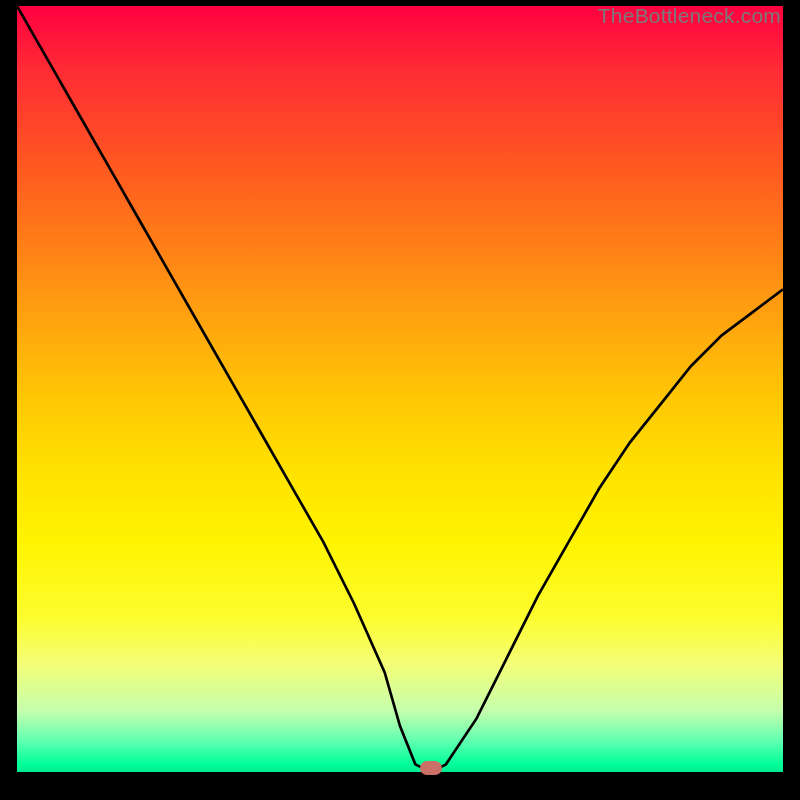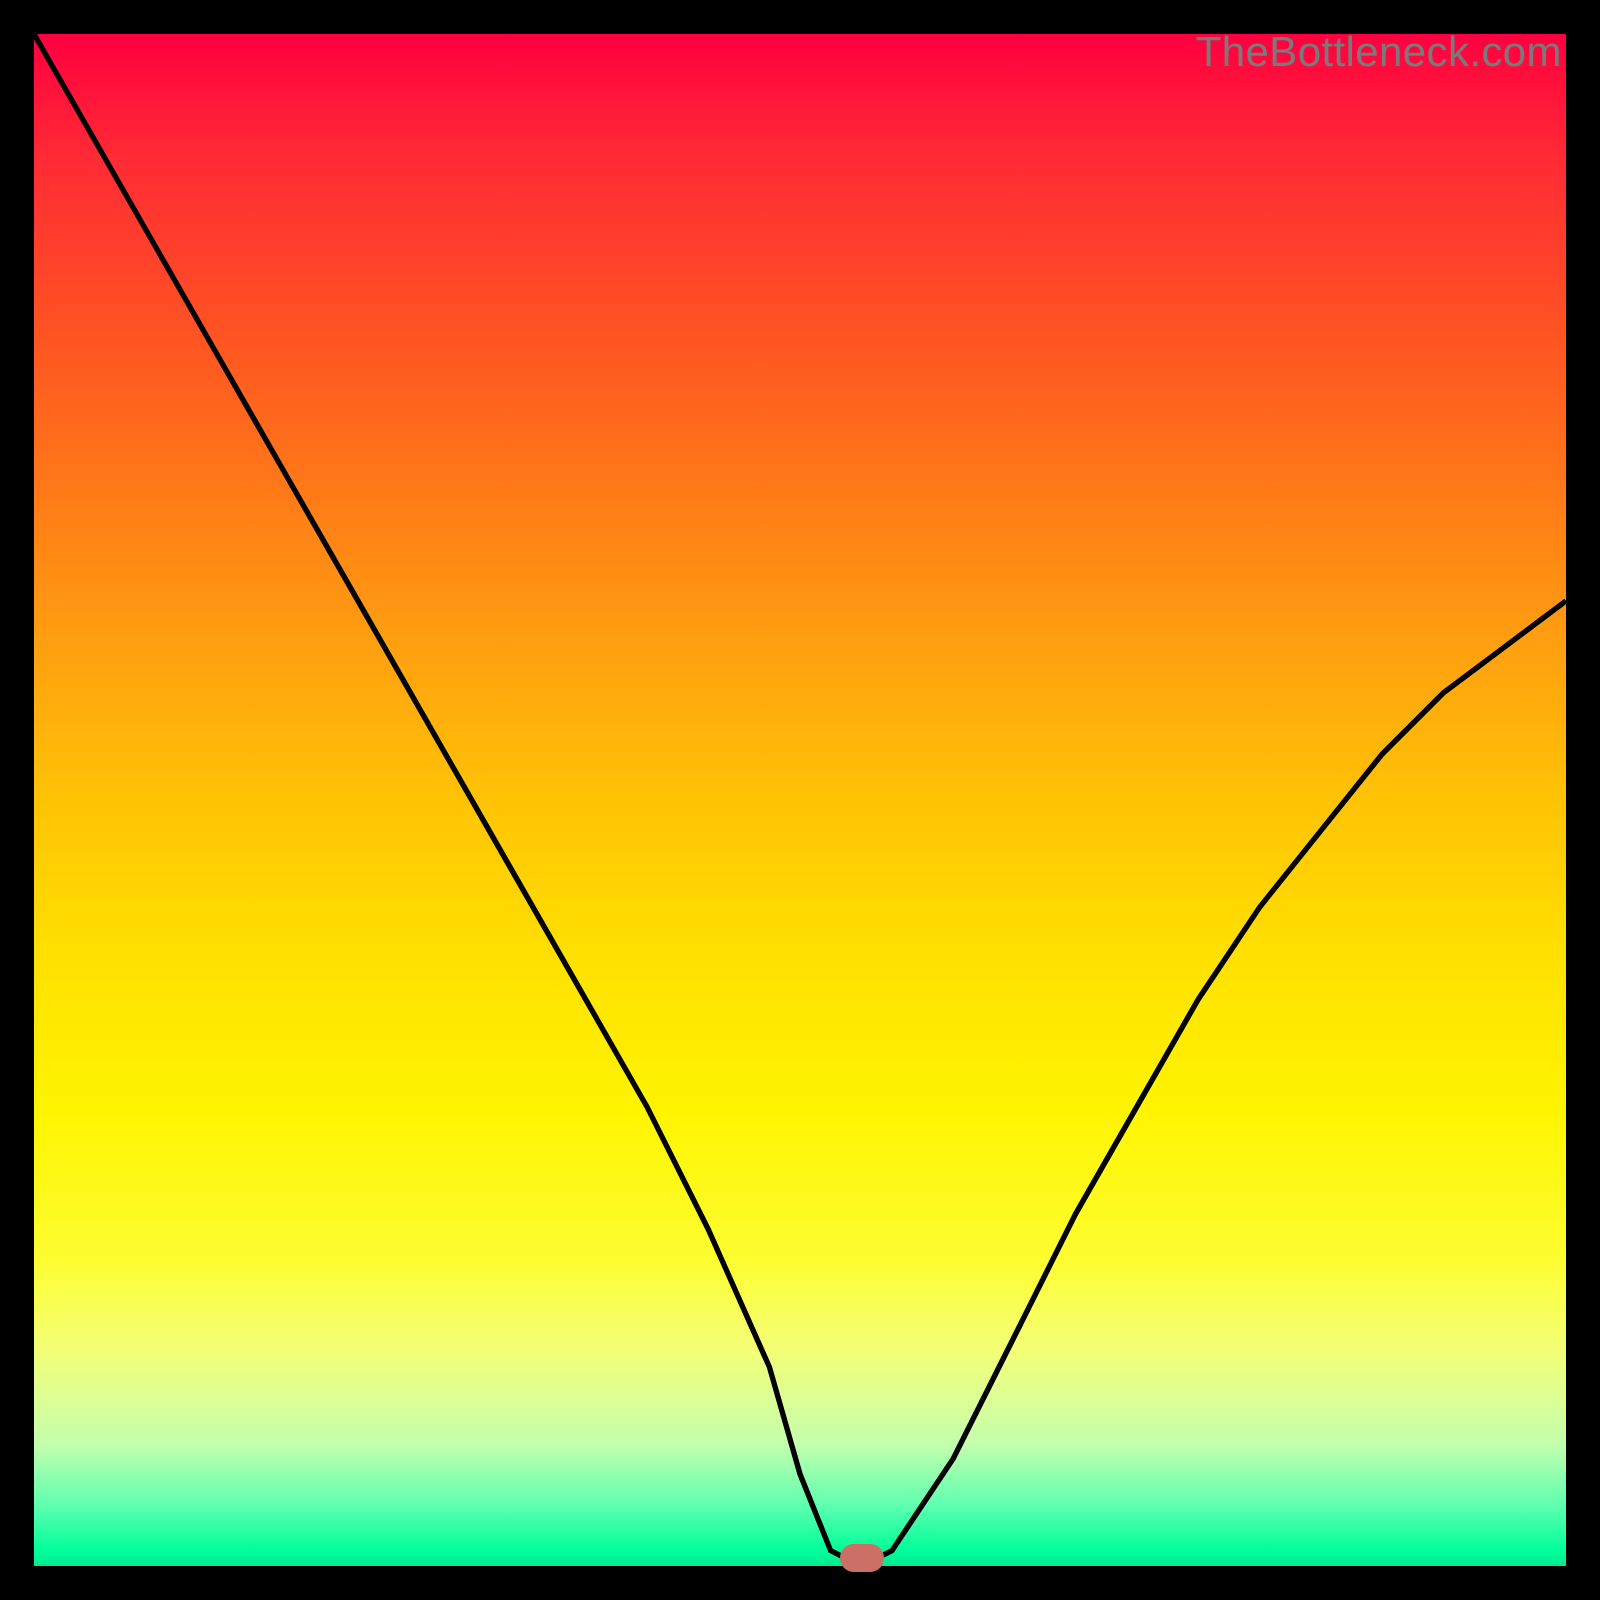--- a/index.html
+++ b/index.html
@@ -13,21 +13,21 @@
   }
   .frame {
     position: relative;
     width: 800px;
     height: 800px;
     box-sizing: border-box;
   }
   .plot-area {
     position: absolute;
     left: 17px;
-    top: 17px;
+    top: 6px;
     width: 766px;
     height: 766px;
     background: linear-gradient(
       to bottom,
       #ff0040 0%,
       #ff2a35 8%,
       #ff5522 20%,
       #ff7a18 30%,
       #ffa010 40%,
       #ffc305 50%,

